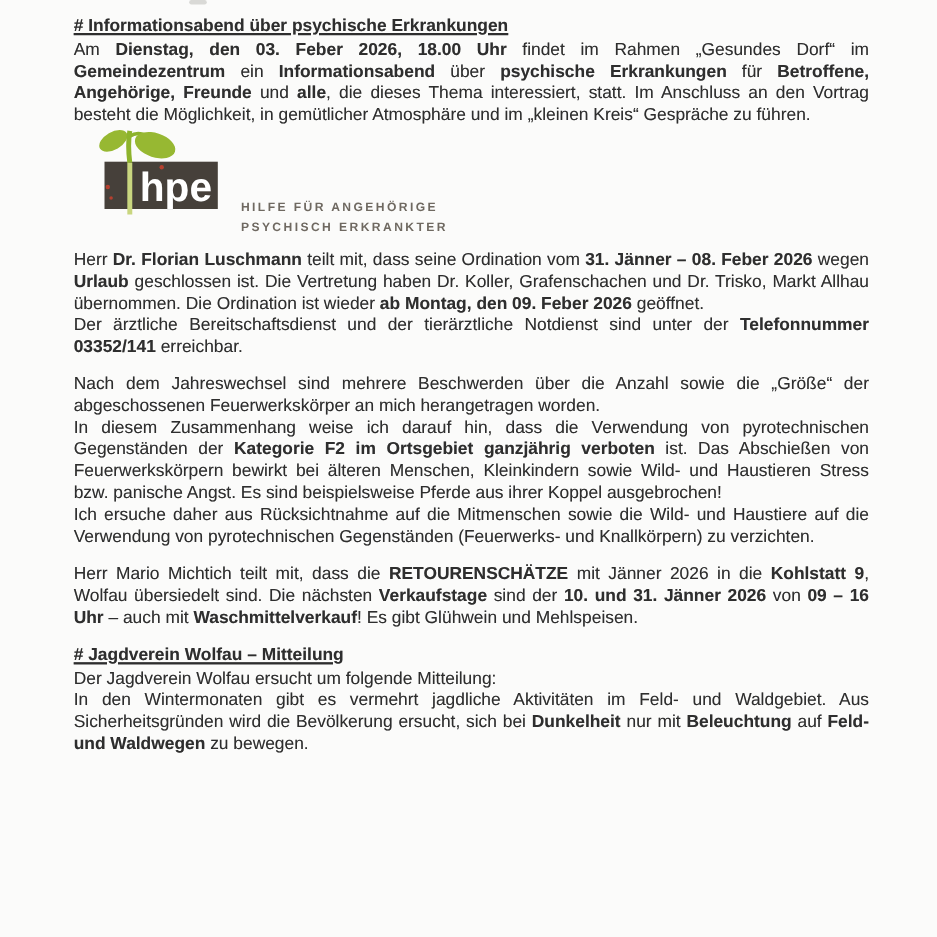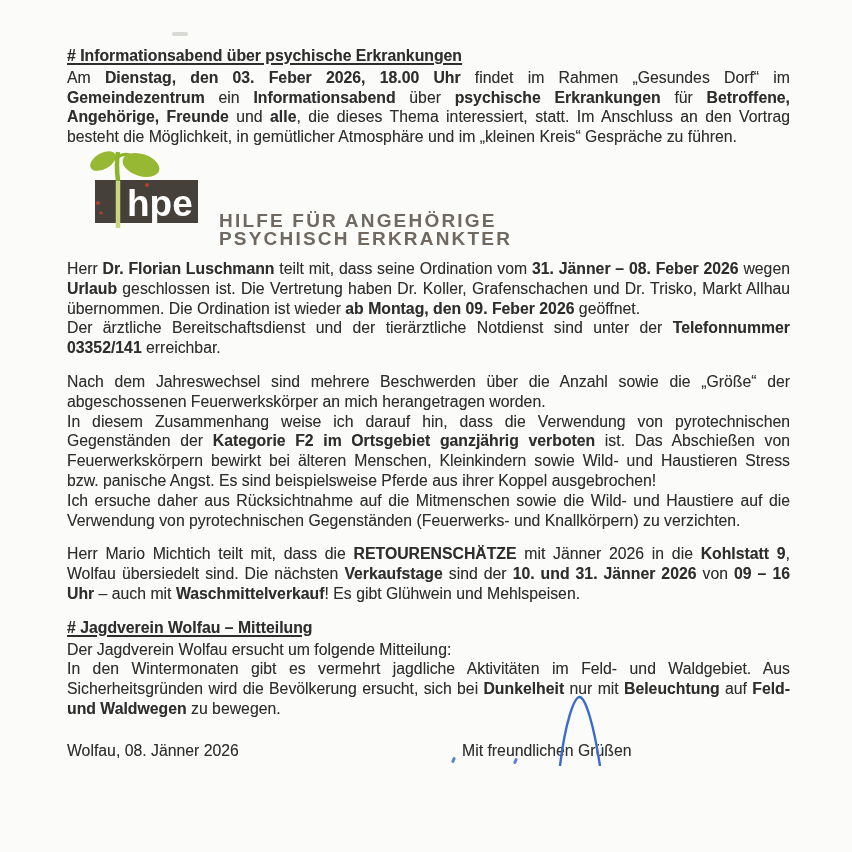--- a/index.html
+++ b/index.html
@@ -12,21 +12,20 @@
   .page {
     position: absolute; inset: 0;
     padding: 14px 62px 16px 67px;
     box-sizing: border-box;
     font-family: "Liberation Sans", "DejaVu Sans", sans-serif;
     font-size: 15.8px;
     line-height: 19.8px;
     color: #2e2e2e;
     text-align: justify;
     text-shadow: 0 0 0.6px rgba(50,50,50,0.38);
-    margin-top: 32px;
   }
   .artifact-top {
     position: absolute; left: 172px; top: 0;
     width: 16px; height: 4px;
     background: #d9d9d6; border-radius: 2px;
   }
   h2 {
     margin: 0;
     font-size: 15.8px;
     line-height: 19.8px;
@@ -47,21 +46,21 @@
   .logo-row {
     margin-top: 6px;
     height: 96px;
     display: flex;
     align-items: flex-end;
   }
   .logo-mark { margin-left: 20px; flex: 0 0 auto; }
   .logo-tagline {
     margin-left: 12px;
     margin-top: 40px;
-    font-size: 19px;
+    font-size: 11px;
     line-height: 18.5px;
     font-weight: 700;
     letter-spacing: 2.2px;
     text-align: left;
     text-shadow: none;
   }
 
   
   .footer {
     position: relative;
@@ -135,25 +134,14 @@
   <section class="gap-md">
     <p><span>Herr Mario Michtich teilt mit, dass die </span><span class="b">RETOURENSCHÄTZE</span><span> mit Jänner 2026 in die </span><span class="b">Kohlstatt 9</span><span>, Wolfau übersiedelt sind. Die nächsten </span><span class="b">Verkaufstage</span><span> sind der </span><span class="b">10. und 31. Jänner 2026</span><span> von </span><span class="b">09 – 16 Uhr</span><span> – auch mit </span><span class="b">Waschmittelverkauf</span><span>! Es gibt Glühwein und Mehlspeisen.</span></p>
   </section>
 
   <section class="gap-md">
     <h2># Jagdverein Wolfau – Mitteilung</h2>
     <p><span>Der Jagdverein Wolfau ersucht um folgende Mitteilung:</span></p>
     <p><span>In den Wintermonaten gibt es vermehrt jagdliche Aktivitäten im Feld- und Waldgebiet. Aus Sicherheitsgründen wird die Bevölkerung ersucht, sich bei </span><span class="b">Dunkelheit</span><span> nur mit </span><span class="b">Beleuchtung</span><span> auf </span><span class="b">Feld- und Waldwegen</span><span> zu bewegen.</span></p>
   </section>
 
-  <div class="footer">
-    <span class="place-date">Wolfau, 08. Jänner 2026</span>
-    <span class="closing">
-      <svg class="sig" viewBox="0 0 46 72" xmlns="http://www.w3.org/2000/svg">
-        <path d="M3,72 C8,30 17,2 23,3 C29,5 37,32 43,72" stroke="#3b6cc7" stroke-width="2.4" fill="none" stroke-linecap="round"></path>
-      </svg>
-      <span>Mit freundlichen Grüßen</span>
-    </span>
-    <span class="speck speck-1" style="background: rgb(59, 108, 199);"></span>
-    <span class="speck speck-2" style="background: rgb(59, 108, 199);"></span>
-  </div>
 
 </div>
 
 </body></html>

